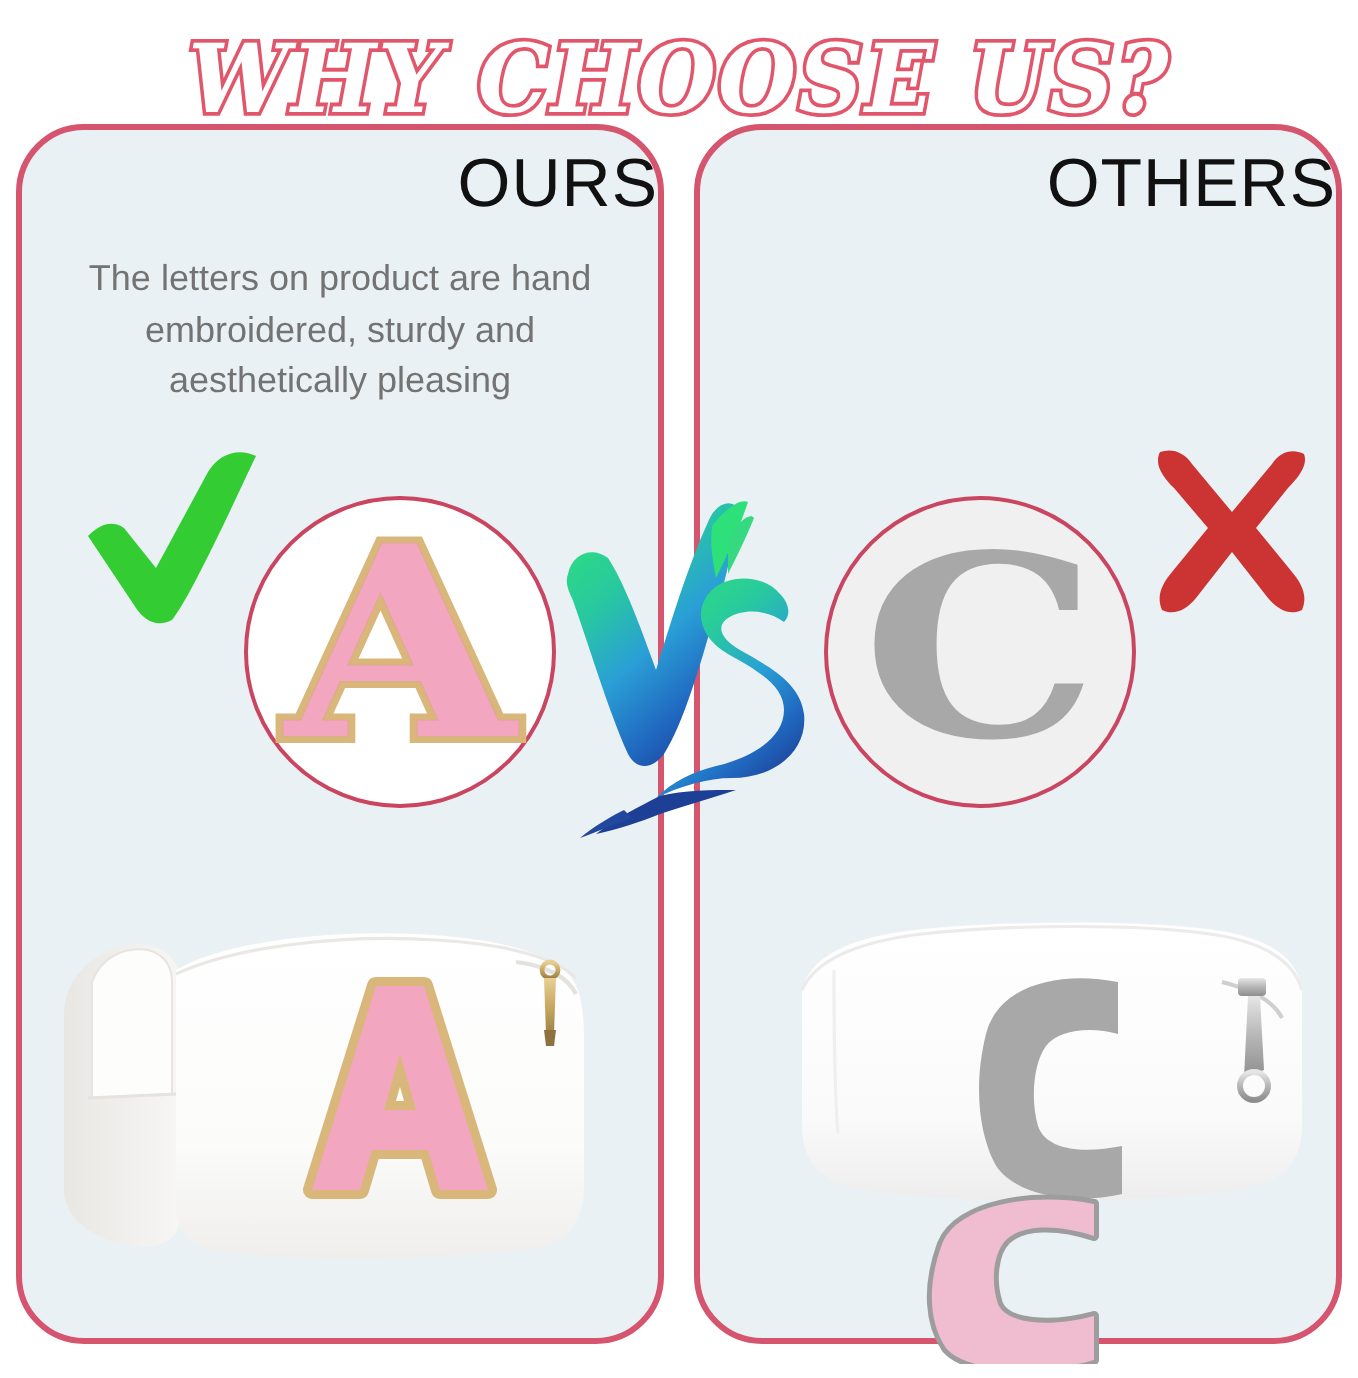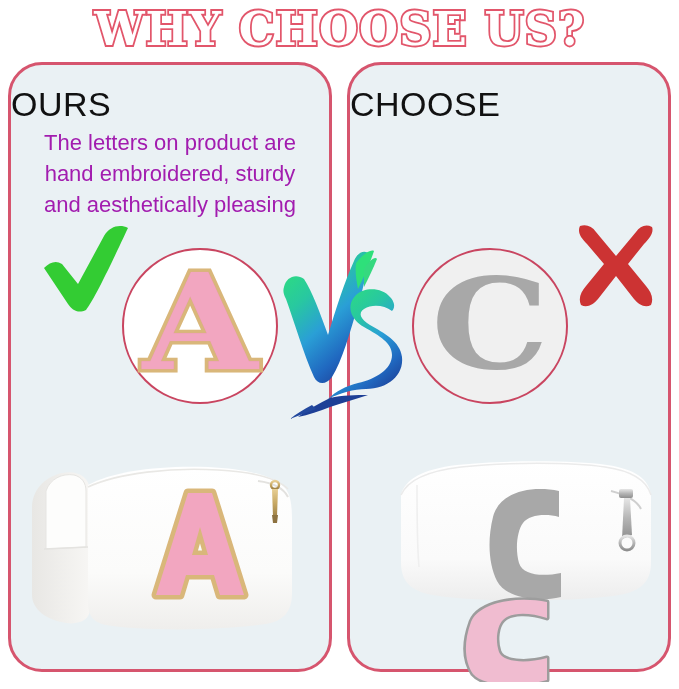--- a/index.html
+++ b/index.html
@@ -4,22 +4,22 @@
 <style>
   html,body{margin:0;padding:0;}
   body{
     width:679px;height:689px;position:relative;overflow:hidden;
     background:#ffffff;
     font-family:"Liberation Sans","DejaVu Sans",sans-serif;
   }
 
   
   #title-bar{
-    position:absolute;left:0;top:0;width:679px;height:58px;
-    display:flex;align-items:center;justify-content:center;
+    position:absolute;left:0;top:12px;width:679px;height:58px;
+    display:flex;align-items:center;justify-content:center;font-style:italic;
   }
   #title-text{
     font-family:"DejaVu Serif","Liberation Serif",serif;
     font-weight:700;
     font-size:44px;
     letter-spacing:1px;
     line-height:1;
     color:#ffffff;
     -webkit-text-stroke:3.5px #e2566b;
     paint-order:stroke fill;
@@ -32,32 +32,32 @@
     position:absolute;
     background:#eaf1f4;
     border:3.5px solid #d6556e;
     border-radius:34px;
     box-sizing:border-box;
   }
   #panel-ours  {left:8px;  top:62px; width:324px; height:610px;}
   #panel-others{left:347px;top:62px; width:324px; height:610px;}
 
   .panel-head{
-    position:absolute;left:0;right:0;top:20px;
-    text-align:left;
+    position:absolute;left:0;right:0;top:8px;
+    text-align:right;
     font-size:34px;
     color:#111111;
     letter-spacing:0.5px;
   }
   .panel-desc{
     position:absolute;left:16px;right:16px;top:62px;
     text-align:center;
-    font-size:22px;
+    font-size:18px;
     line-height:1.42;
-    color:#a21caf;
+    color:#737373;
   }
 
   
   .mark{position:absolute;}
   #check-mark{left:40px;top:222px;width:92px;height:92px;}
   #x-mark{left:572px;top:222px;width:88px;height:88px;}
 
   
   .patch-circle{
     position:absolute;
@@ -104,21 +104,21 @@
 <div id="title-bar">
   <div id="title-text">WHY CHOOSE US?</div>
 </div>
 
 <div class="panel" id="panel-ours">
   <div class="panel-head">OURS</div>
   <div class="panel-desc">The letters on product are hand embroidered, sturdy and aesthetically pleasing</div>
 </div>
 
 <div class="panel" id="panel-others">
-  <div class="panel-head">CHOOSE</div>
+  <div class="panel-head">OTHERS</div>
 </div>
 
 <svg class="mark" id="check-mark" viewBox="0 0 92 92">
   <path d="M4 46 C10 40 16 38 22 42 L38 62 L64 14 C70 4 80 2 88 6 C84 14 56 76 46 88 C38 92 32 88 28 82 Z" fill="#33cc33"></path>
 </svg>
 
 <svg class="mark" id="x-mark" viewBox="0 0 88 88">
   <path d="M8 4 C14 2 20 4 24 10 L44 34 L64 10 C68 4 74 2 80 5 C82 10 78 16 72 22 L56 42 L74 64
            C79 70 82 76 79 83 C73 86 67 83 62 77 L44 54 L26 77 C21 83 15 86 9 83 C6 76 9 70 14 64
            L32 42 L15 22 C9 16 5 10 8 4 Z" fill="#cc3333"></path>

